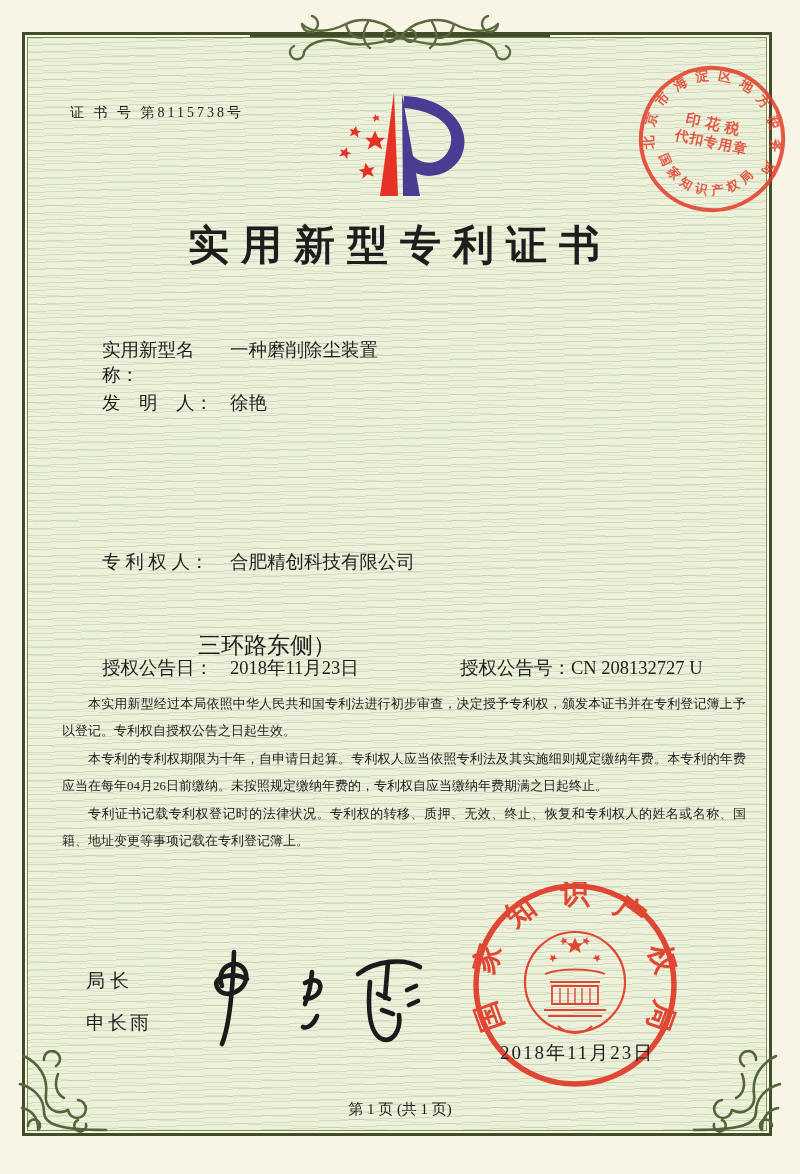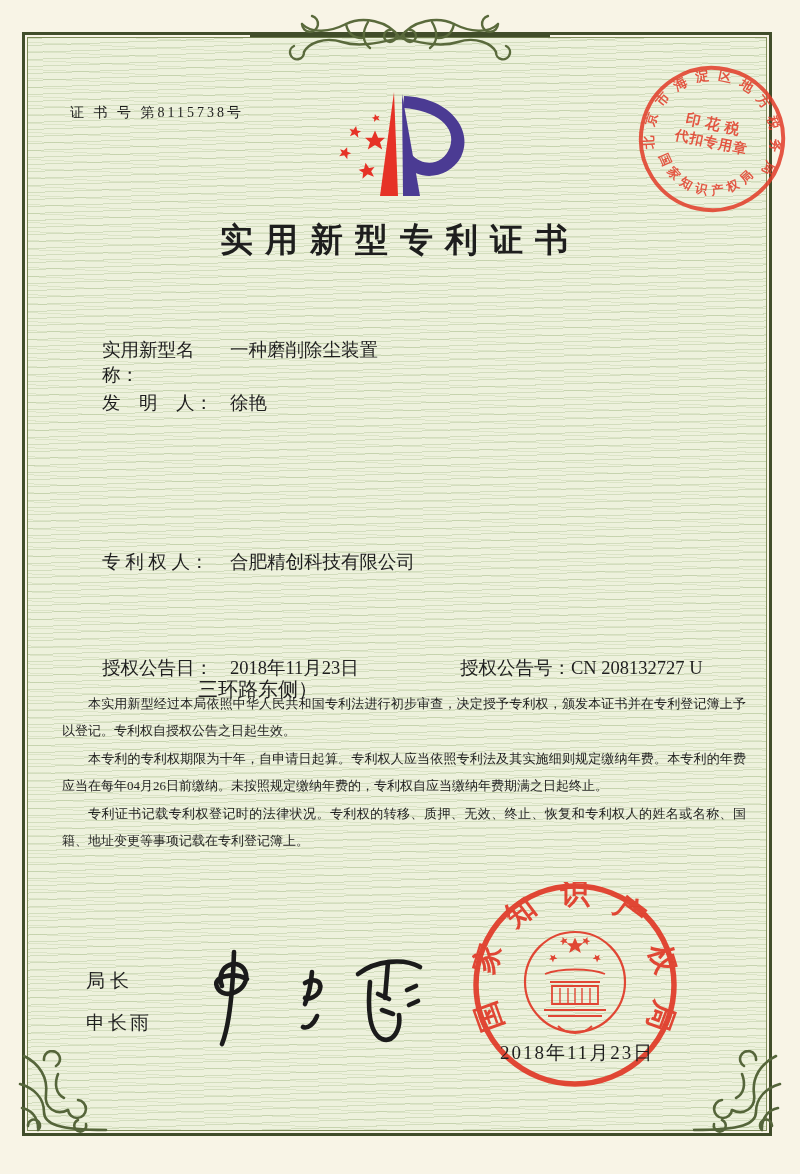--- a/index.html
+++ b/index.html
@@ -12,27 +12,27 @@
     background-image:
       repeating-linear-gradient(178deg, rgba(140,168,108,.28) 0 1px, rgba(0,0,0,0) 1px 7px),
       repeating-linear-gradient(182.5deg, rgba(150,175,115,.20) 0 1px, rgba(0,0,0,0) 1px 9px);}
   .ornament-top{position:absolute;left:250px;top:8px;width:300px;height:56px;z-index:3;}
   .flourish{position:absolute;width:96px;height:92px;z-index:3;}
   .flourish.bl{left:14px;top:1050px;}
   .flourish.br{left:690px;top:1050px;transform:scaleX(-1);}
   
   .cert-no{position:absolute;left:70px;top:104px;font-size:14px;letter-spacing:3px;z-index:4;}
   .logo{position:absolute;left:332px;top:84px;width:160px;height:122px;z-index:4;}
-  .title{position:absolute;left:0;right:0;top:218px;text-align:center;font-size:33px;font-weight:bold;
+  .title{position:absolute;left:0;right:0;top:218px;text-align:center;font-size:41px;font-weight:bold;
          letter-spacing:12px;z-index:4;}
   
   .row{position:absolute;left:70px;right:54px;font-size:18.5px;z-index:4;display:flex;}
   .row .lbl{flex:0 0 128px;margin-left:32px;}
   .row .val{flex:1;}
-  .addr2{position:absolute;left:198px;top:630px;font-size:20px;z-index:4;margin-top:46px;}
+  .addr2{position:absolute;left:198px;top:630px;font-size:23px;z-index:4;}
   .grant-no{position:absolute;left:460px;top:655px;font-size:18.5px;z-index:4;}
   
   .body-text{position:absolute;left:62px;top:690px;width:684px;font-size:13px;line-height:27.4px;
              text-align:justify;z-index:4;}
   .body-text p{margin:0;text-indent:2em;}
   
   .signer-title{position:absolute;left:86px;top:968px;font-size:19px;letter-spacing:5px;z-index:4;}
   .signer-name{position:absolute;left:86px;top:1010px;font-size:19px;letter-spacing:3px;z-index:4;}
   .signature{position:absolute;left:192px;top:942px;width:252px;height:118px;z-index:5;}
   
@@ -214,14 +214,15 @@
         <text transform="translate(47.1,125.3) rotate(36)">家</text>
         <text transform="translate(62.7,133.3) rotate(18)">知</text>
         <text transform="translate(80,136) rotate(0)">识</text>
         <text transform="translate(97.3,133.3) rotate(-18)">产</text>
         <text transform="translate(112.9,125.3) rotate(-36)">权</text>
         <text transform="translate(125.3,112.9) rotate(-54)">局</text>
       </g>
     </g>
   </svg>
 
+  <div class="footer">第 1 页 (共 1 页)</div>
 
 </div>
 
 </body></html>

